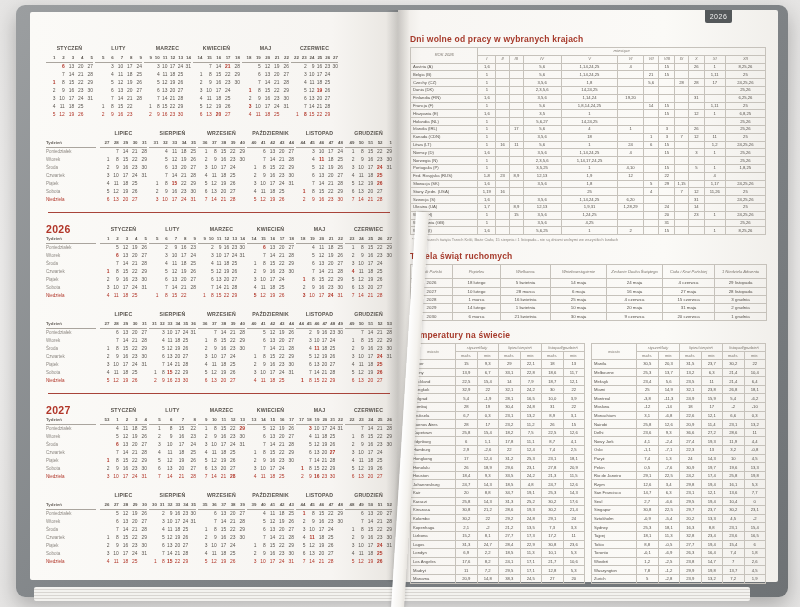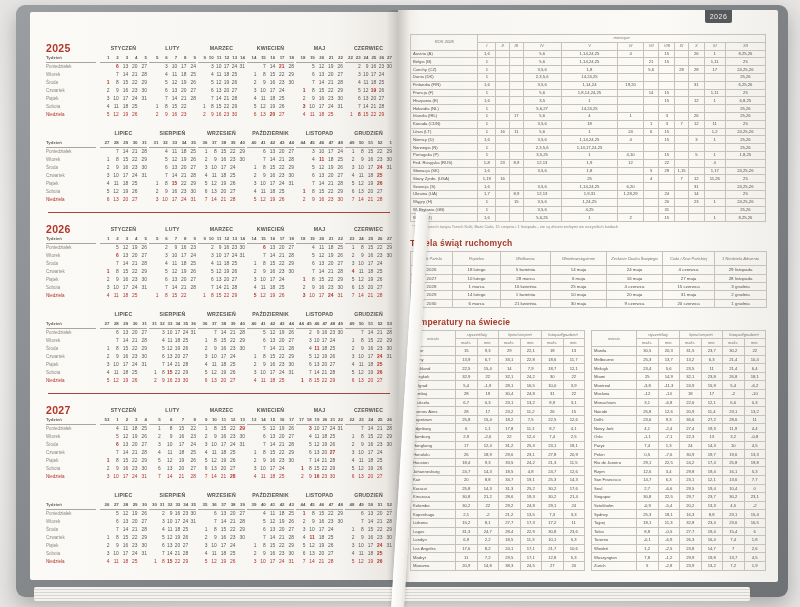--- a/index.html
+++ b/index.html
@@ -94,31 +94,20 @@
 </head>
 <body>
 
 <div id="book-cover"></div>
 <div id="page-stack"></div>
 
 <div id="left-page" class="page">
   <div id="year-blocks">
       <div class="year-block">
         <div class="half">
-          <div class="labcol">
-            <div class="lr name-row year-num">2025</div>
-            <div class="lr week-label">Tydzień</div>
-            <div class="lr day-label">Poniedziałek</div>
-            <div class="lr day-label">Wtorek</div>
-            <div class="lr day-label">Środa</div>
-            <div class="lr day-label">Czwartek</div>
-            <div class="lr day-label">Piątek</div>
-            <div class="lr day-label">Sobota</div>
-            <div class="lr day-label sun">Niedziela</div>
-          </div>
           <div class="months">
             <div class="month">
               <div class="mname">STYCZEŃ</div>
               <div class="mrow weeks">
                 <span class="c" style="width: 9.4px;">1</span>
                 <span class="c" style="width: 9.4px;">2</span>
                 <span class="c" style="width: 9.4px;">3</span>
                 <span class="c" style="width: 9.4px;">4</span>
                 <span class="c" style="width: 9.4px;">5</span>
               </div>
@@ -2368,20 +2357,21 @@
             </div>
           </div>
         </div>
       </div>
     </div>
 </div>
 
 <div id="right-page" class="page">
   <div id="year-tab">2026</div>
 
+  <div class="sec-title">Dni wolne od pracy w wybranych krajach</div>
   <table id="holidays-table">
     <colgroup>
       <col style="width:64px">
         <col style="width:17px">
         <col style="width:13px">
         <col style="width:13px">
       <col style="width:36px">
         <col style="width:54px">
         <col style="width:24px">
         <col style="width:15px">

